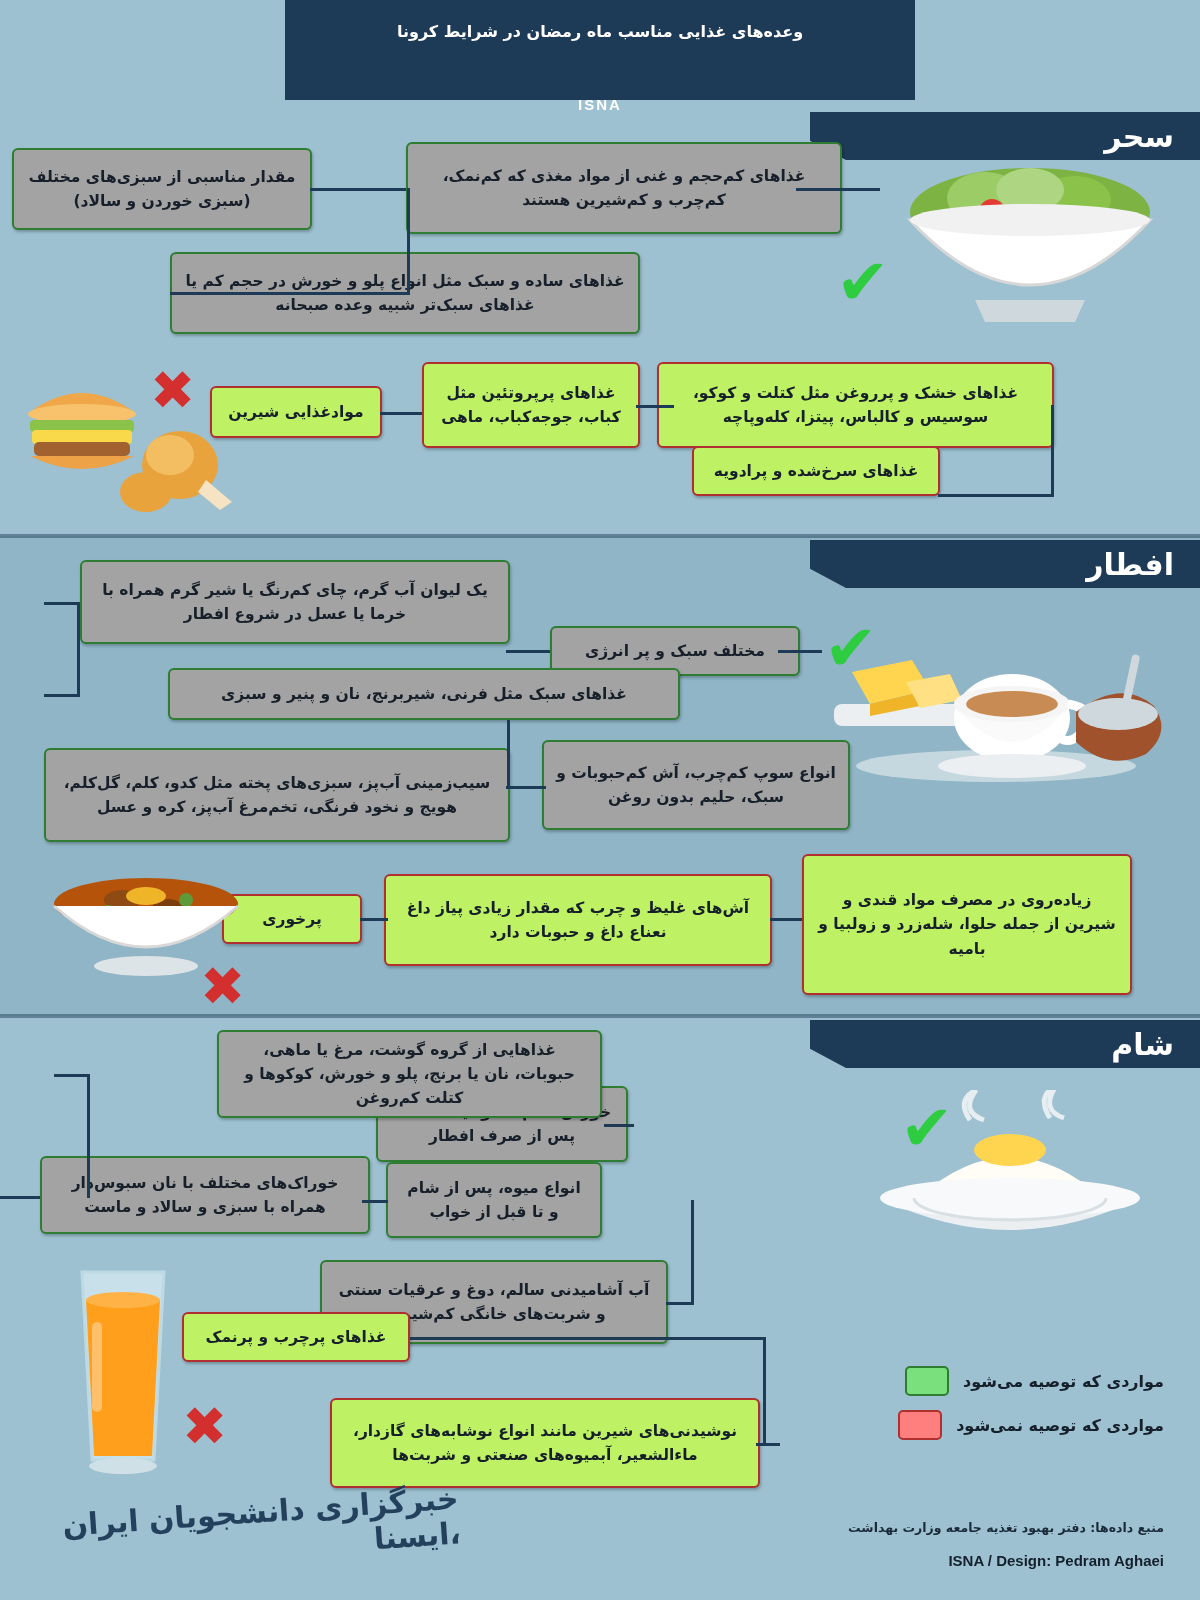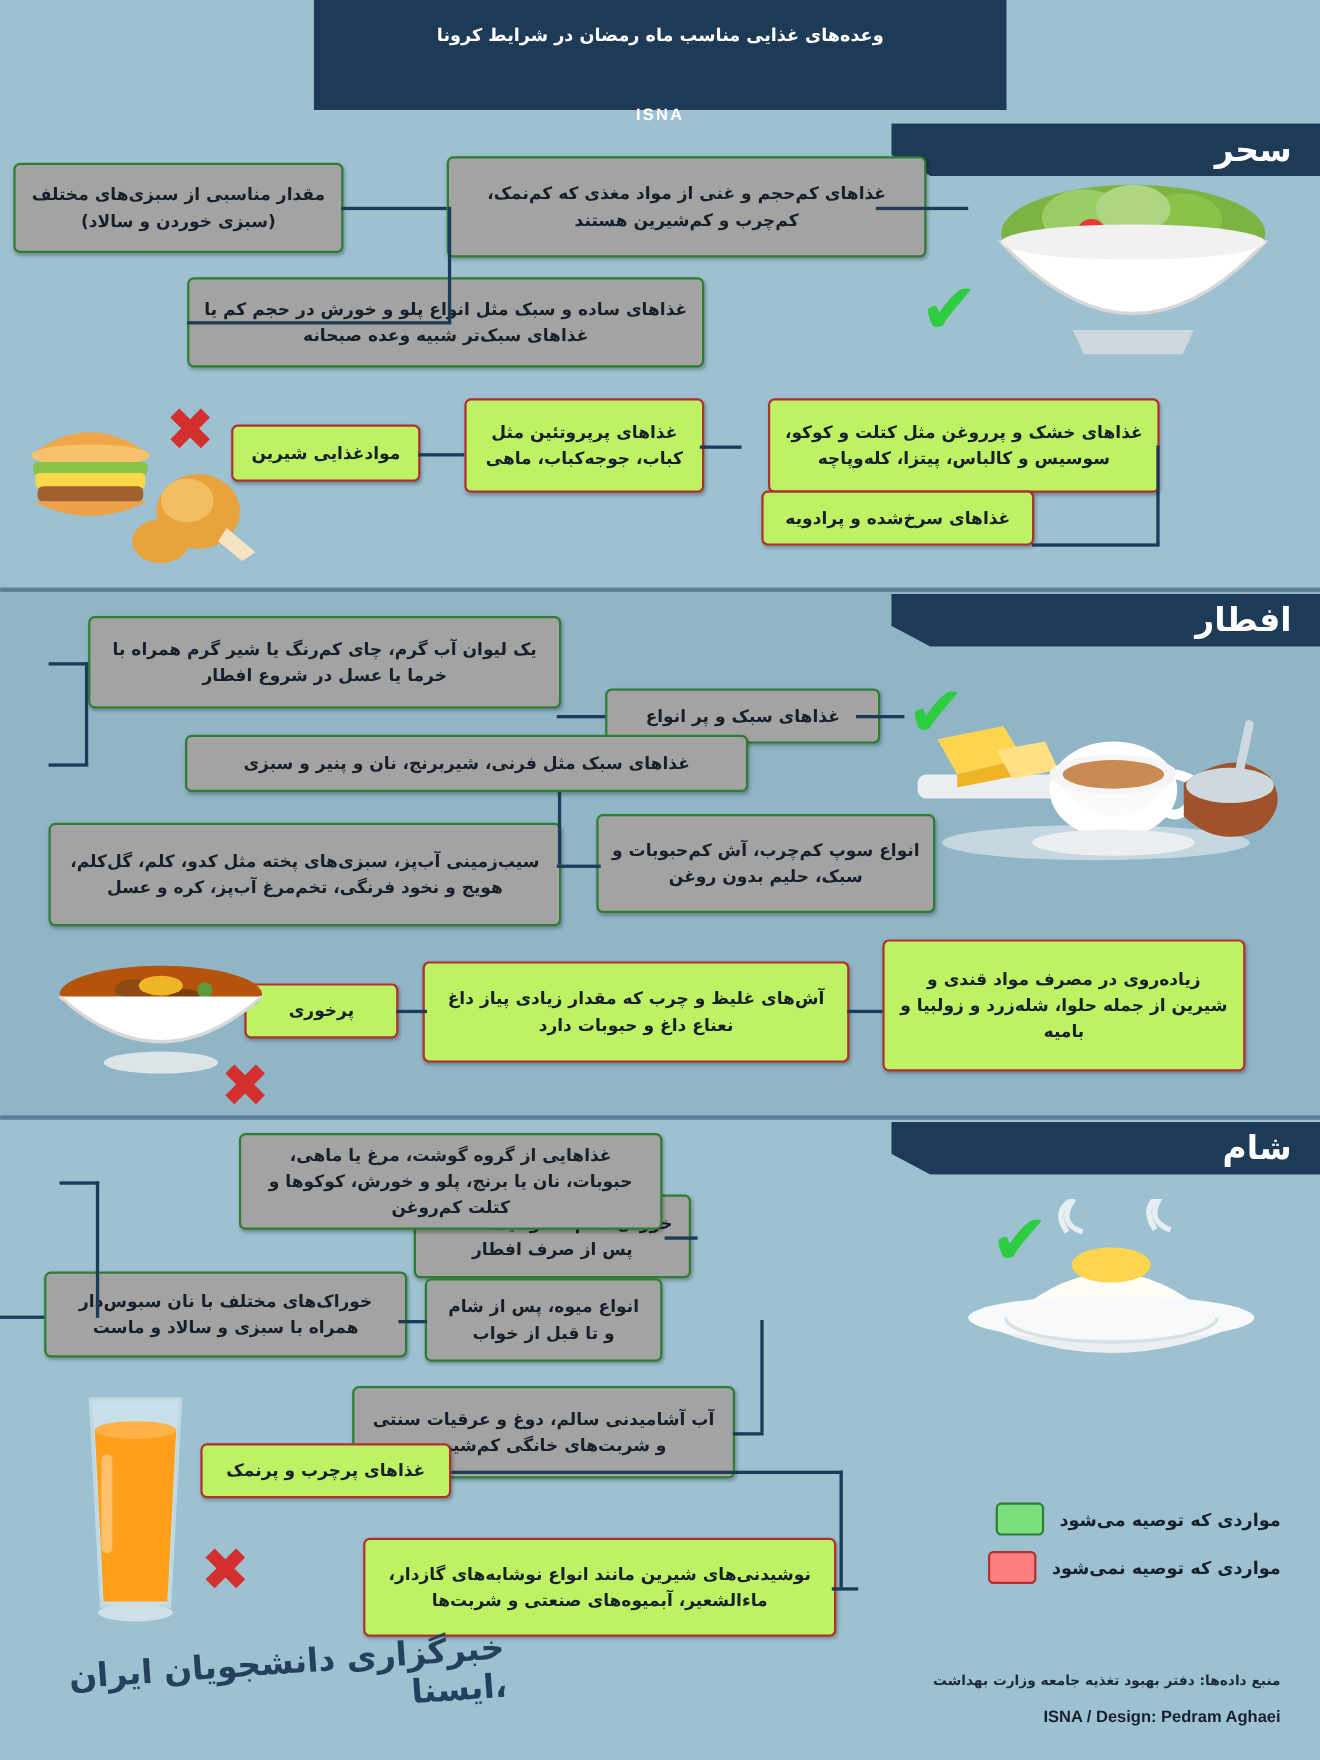--- a/index.html
+++ b/index.html
@@ -186,21 +186,21 @@
 
 <div class="box good" style="top:142px; right:358px; width:436px; height:92px;">غذاهای کم‌حجم و غنی از مواد مغذی که کم‌نمک، کم‌چرب و کم‌شیرین هستند</div>
 <div class="box good" style="top:148px; right:888px; width:300px; height:82px;">مقدار مناسبی از سبزی‌های مختلف (سبزی خوردن و سالاد)</div>
 <div class="box good" style="top:252px; right:560px; width:470px; height:82px;">غذاهای ساده و سبک مثل انواع پلو و خورش در حجم کم یا غذاهای سبک‌تر شبیه وعده صبحانه</div>
 
 <div class="ln h" style="top:188px; right:794px; width:96px;"></div>
 <div class="ln v" style="top:188px; right:790px; height:106px;"></div>
 <div class="ln h" style="top:292px; right:790px; width:240px;"></div>
 <div class="ln h" style="top:188px; left:796px; width:84px;"></div>
 
-<div class="box bad" style="top:362px; right:146px; width:356px; height:86px;">غذاهای خشک و پرروغن مثل کتلت و کوکو، سوسیس و کالباس، پیتزا، کله‌وپاچه</div>
+<div class="box bad" style="top:362px; right:146px; width:397px; height:86px;">غذاهای خشک و پرروغن مثل کتلت و کوکو، سوسیس و کالباس، پیتزا، کله‌وپاچه</div>
 <div class="box bad" style="top:362px; right:560px; width:218px; height:86px;">غذاهای پرپروتئین مثل کباب، جوجه‌کباب، ماهی</div>
 <div class="box bad" style="top:446px; right:260px; width:248px; height:50px;">غذاهای سرخ‌شده و پرادویه</div>
 <div class="box bad" style="top:386px; right:818px; width:172px; height:52px;">موادغذایی شیرین</div>
 
 <div class="ln h" style="top:405px; right:526px; width:38px;"></div>
 <div class="ln h" style="top:412px; right:778px; width:42px;"></div>
 <div class="ln v" style="top:405px; right:146px; height:90px;"></div>
 <div class="ln h" style="top:494px; right:146px; width:116px;"></div>
 
 <svg class="art" style="top:370px;left:20px;" width="220" height="150" viewBox="0 0 220 150">
@@ -228,35 +228,35 @@
   <ellipse cx="186" cy="96" rx="58" ry="18" fill="#f5f5f5"></ellipse>
   <ellipse cx="186" cy="96" rx="46" ry="13" fill="#c98b54"></ellipse>
   <path d="M242 96 q34 6 10 32 q-12 10 -22 -2" fill="none" stroke="#ffffff" stroke-width="9"></path>
   <ellipse cx="186" cy="158" rx="74" ry="12" fill="#eceff1"></ellipse>
   <path d="M250 104 q46 -34 78 -6 q18 26 -8 48 q-38 18 -70 -12 Z" fill="#a0522d"></path>
   <ellipse cx="292" cy="106" rx="40" ry="16" fill="#cfd8dc"></ellipse>
   <rect x="300" y="46" width="8" height="62" rx="4" fill="#cfd8dc" transform="rotate(12 304 77)"></rect>
 </svg>
 <div class="check" style="top:616px;left:824px;">✔</div>
 
-<div class="box good" style="top:626px; right:400px; width:250px; height:50px;">غذاهای سبک و پر انواع</div>
+<div class="box good" style="top:626px; right:400px; width:250px; height:50px;">مختلف سبک و پر انرژی</div>
 <div class="box good" style="top:560px; right:690px; width:430px; height:84px;">یک لیوان آب گرم، چای کم‌رنگ یا شیر گرم همراه با خرما یا عسل در شروع افطار</div>
 <div class="box good" style="top:668px; right:520px; width:512px; height:52px;">غذاهای سبک مثل فرنی، شیربرنج، نان و پنیر و سبزی</div>
 <div class="box good" style="top:740px; right:350px; width:308px; height:90px;">انواع سوپ کم‌چرب، آش کم‌حبوبات و سبک، حلیم بدون روغن</div>
 <div class="box good" style="top:748px; right:690px; width:466px; height:94px;">سیب‌زمینی آب‌پز، سبزی‌های پخته مثل کدو، کلم، گل‌کلم، هویج و نخود فرنگی، تخم‌مرغ آب‌پز، کره و عسل</div>
 
 <div class="ln h" style="top:650px; left:778px; width:44px;"></div>
 <div class="ln h" style="top:650px; right:650px; width:44px;"></div>
 <div class="ln v" style="top:602px; right:1120px; height:94px;"></div>
 <div class="ln h" style="top:602px; right:1120px; width:36px;"></div>
 <div class="ln h" style="top:694px; right:1120px; width:36px;"></div>
 <div class="ln h" style="top:786px; right:654px; width:40px;"></div>
 <div class="ln v" style="top:720px; right:690px; height:66px;"></div>
 
-<div class="box bad" style="top:854px; right:68px; width:330px; height:120px;">زیاده‌روی در مصرف مواد قندی و شیرین از جمله حلوا، شله‌زرد و زولبیا و بامیه</div>
+<div class="box bad" style="top:854px; right:68px; width:330px; height:141px;">زیاده‌روی در مصرف مواد قندی و شیرین از جمله حلوا، شله‌زرد و زولبیا و بامیه</div>
 <div class="box bad" style="top:874px; right:428px; width:388px; height:92px;">آش‌های غلیظ و چرب که مقدار زیادی پیاز داغ نعناع داغ و حبوبات دارد</div>
 <div class="box bad" style="top:894px; right:838px; width:140px; height:50px;">پرخوری</div>
 
 <div class="ln h" style="top:918px; right:398px; width:32px;"></div>
 <div class="ln h" style="top:918px; right:812px; width:28px;"></div>
 
 <svg class="art" style="top:862px;left:36px;" width="220" height="120" viewBox="0 0 220 120">
   <ellipse cx="110" cy="42" rx="92" ry="26" fill="#b45309"></ellipse>
   <ellipse cx="86" cy="38" rx="18" ry="10" fill="#8d4a12"></ellipse>
   <ellipse cx="132" cy="46" rx="16" ry="9" fill="#7c3d0c"></ellipse>

